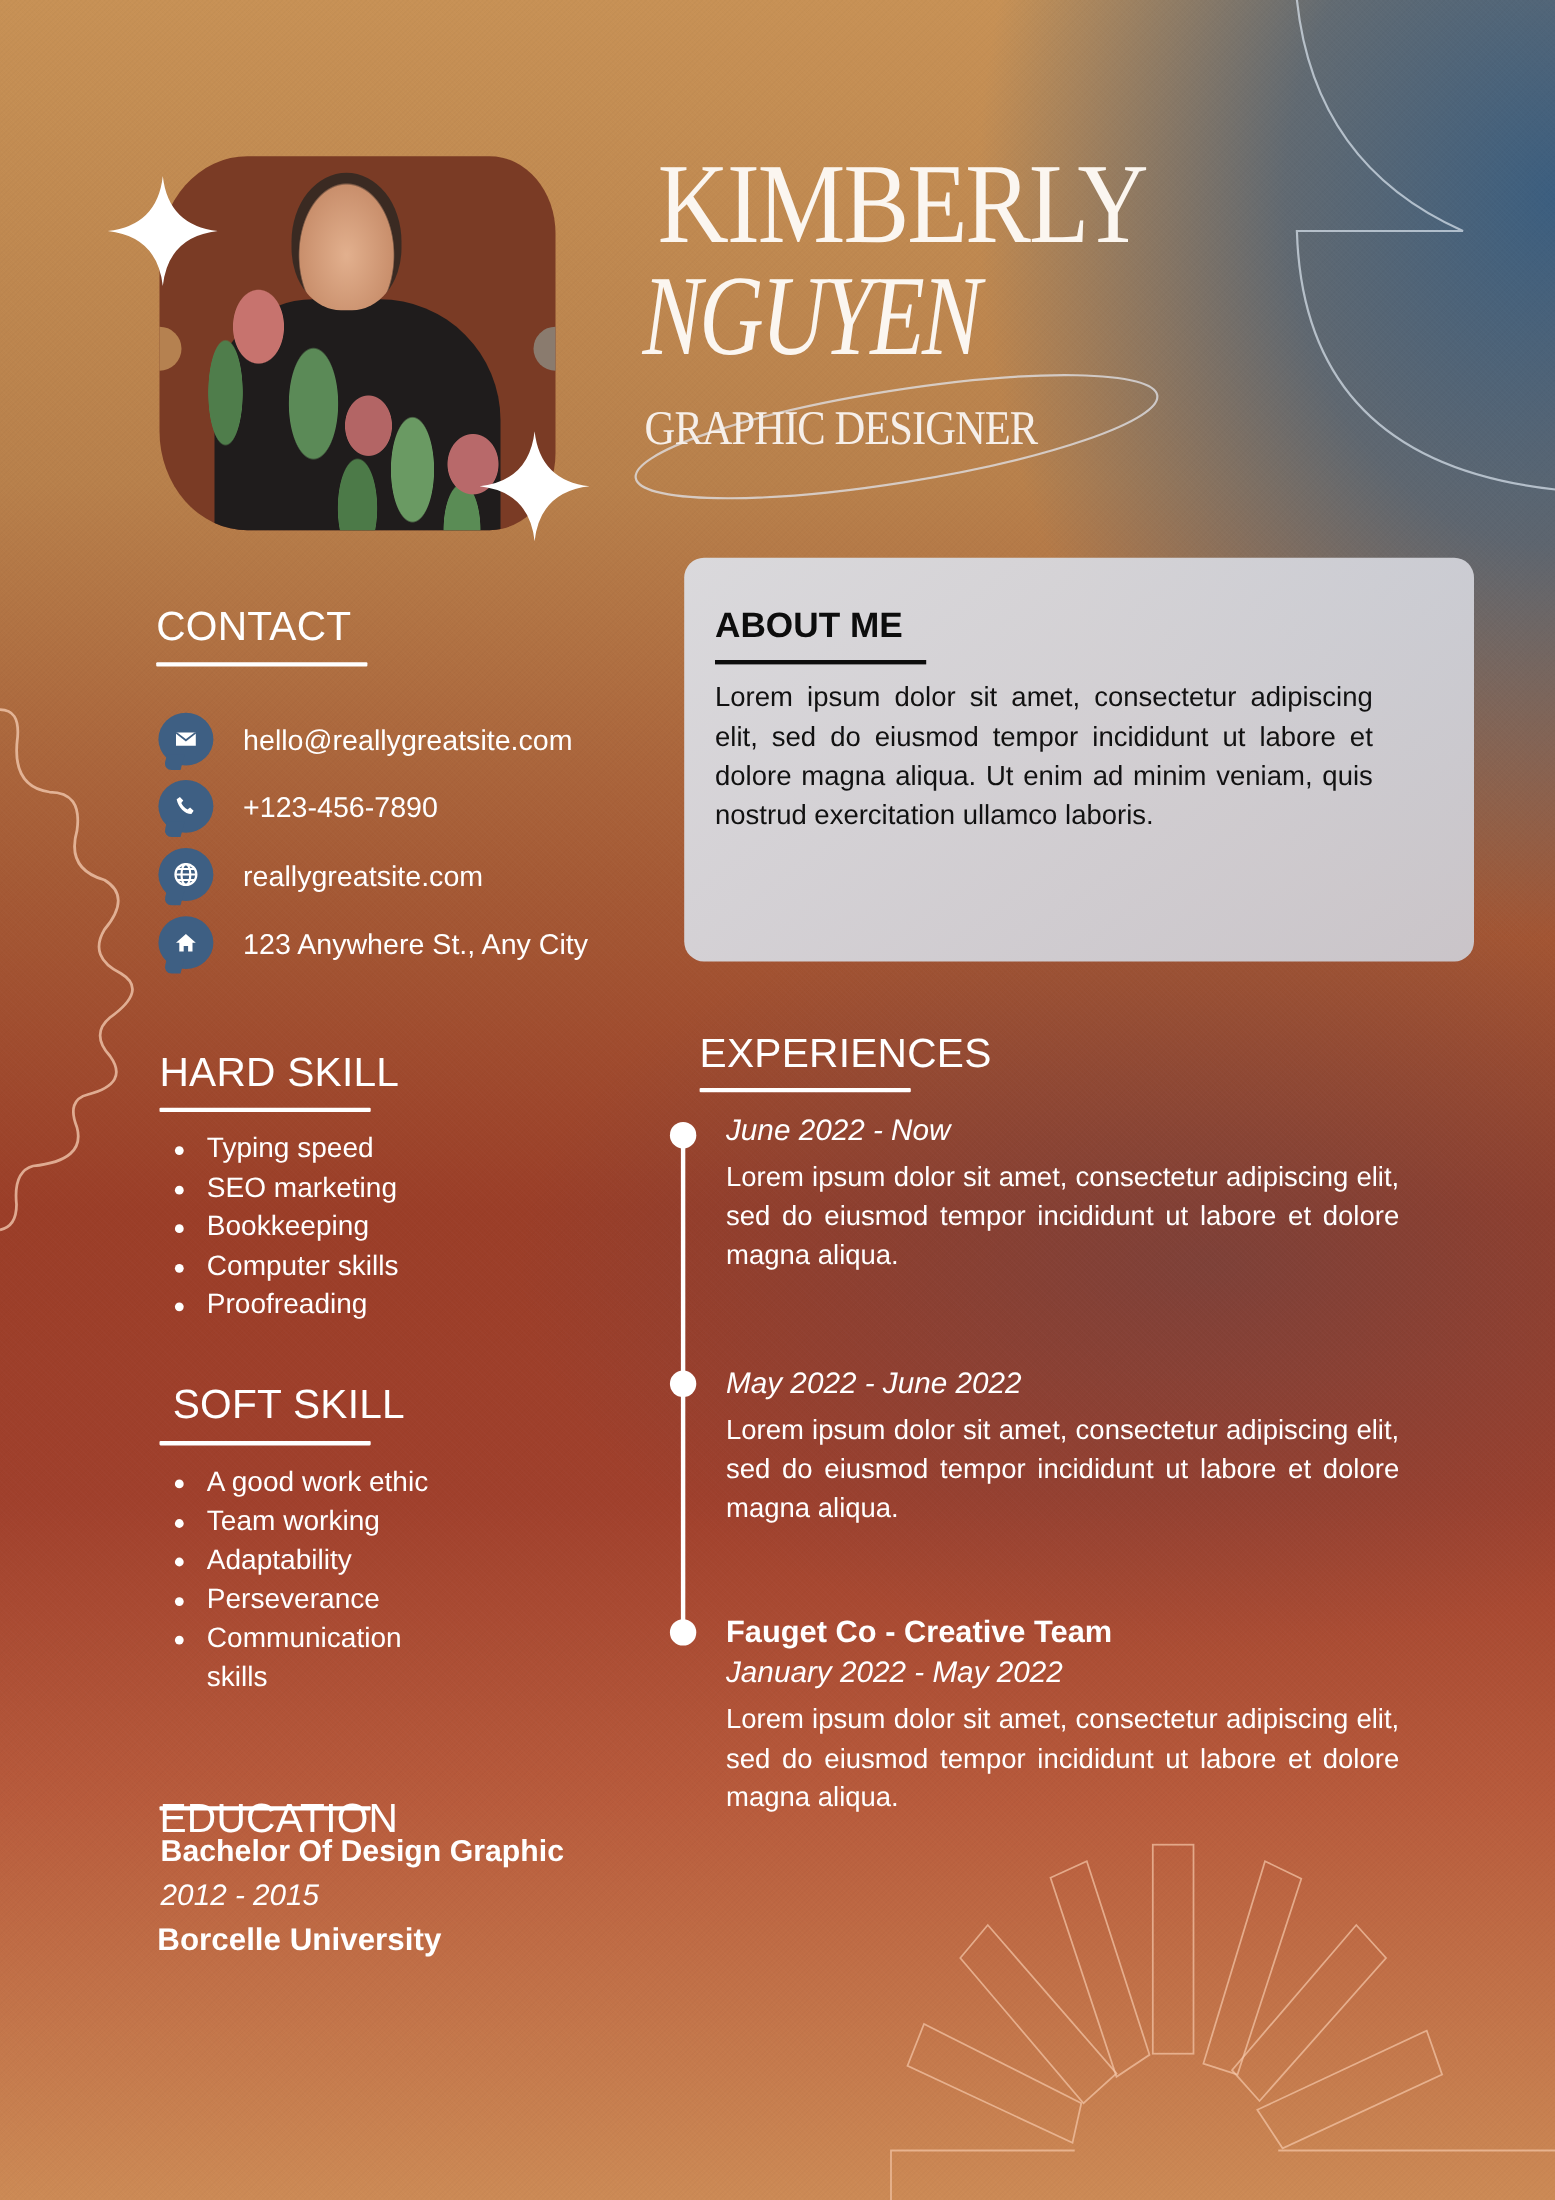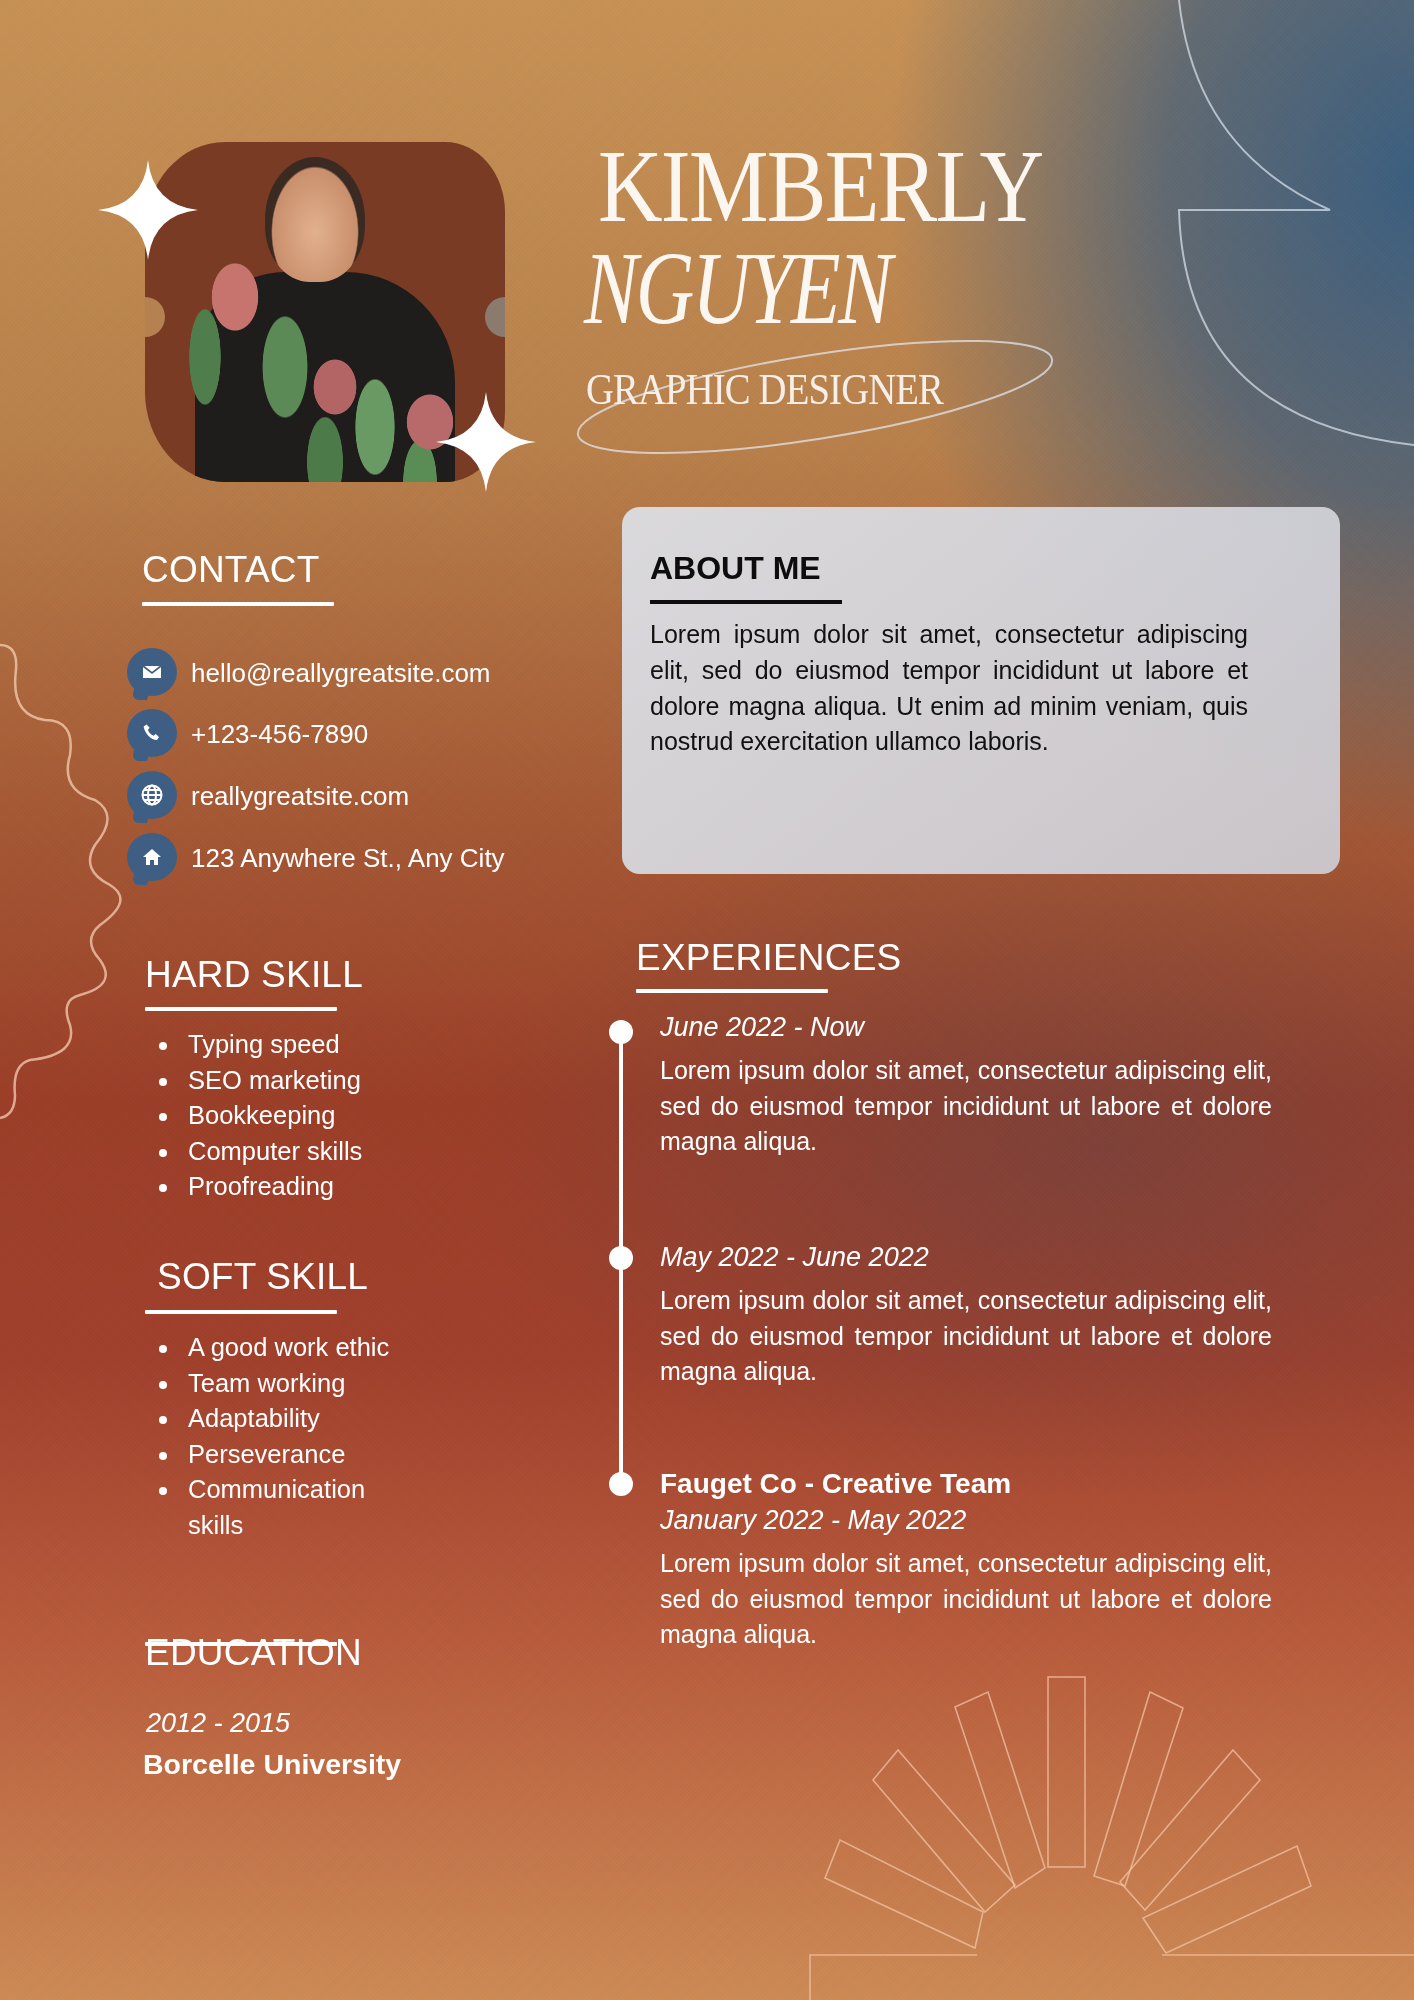--- a/index.html
+++ b/index.html
@@ -80,21 +80,21 @@
   }
 
   
   .sec-title {
     position: absolute; font-weight: 400; font-size: 37px; line-height: 1; letter-spacing: 0.2px;
     color: #fff;
   }
   .sec-rule { position: absolute; height: 4px; background: #fff; border-radius: 1px; }
 
   
-  .contact-item { position: absolute; left: 127px; display: flex; align-items: center; height: 52px; }
+  .contact-item { position: absolute; left: 144px; display: flex; align-items: center; height: 52px; gap: 13px; }
   .contact-icon {
     width: 50px; height: 50px; position: relative; flex: none;
   }
   .contact-icon .bubble {
     position: absolute; left: 0; top: 0; width: 50px; height: 48px; border-radius: 50%; background: #3e5f83;
   }
   .contact-icon .tail {
     position: absolute; left: 6px; top: 38px; width: 16px; height: 14px; background: #3e5f83;
     border-radius: 0 0 0 8px; transform: skewX(-15deg);
   }
@@ -246,20 +246,21 @@
   <ul class="skill-list" style="top:1330px;width:300px;">
     <li>A good work ethic</li>
     <li>Team working</li>
     <li>Adaptability</li>
     <li>Perseverance</li>
     <li style="width:170px;">Communication skills</li>
   </ul>
 
   <div class="sec-title" style="left:145px;top:1634px;">EDUCATION</div>
   <div class="sec-rule" style="left:145px;top:1642px;width:192px;"></div>
+  <div class="edu-degree">Bachelor Of Design Graphic</div>
   <div class="edu-years">2012 - 2015</div>
   <div class="edu-school">Borcelle University</div>
 
   <div class="about-card">
     <div class="about-title">ABOUT ME</div>
     <div class="about-rule"></div>
     <div class="about-text">Lorem ipsum dolor sit amet, consectetur adipiscing elit, sed do eiusmod tempor incididunt ut labore et dolore magna aliqua. Ut enim ad minim veniam, quis nostrud exercitation ullamco laboris.</div>
   </div>
 
   <div class="sec-title" style="left:636px;top:939px;">EXPERIENCES</div>

